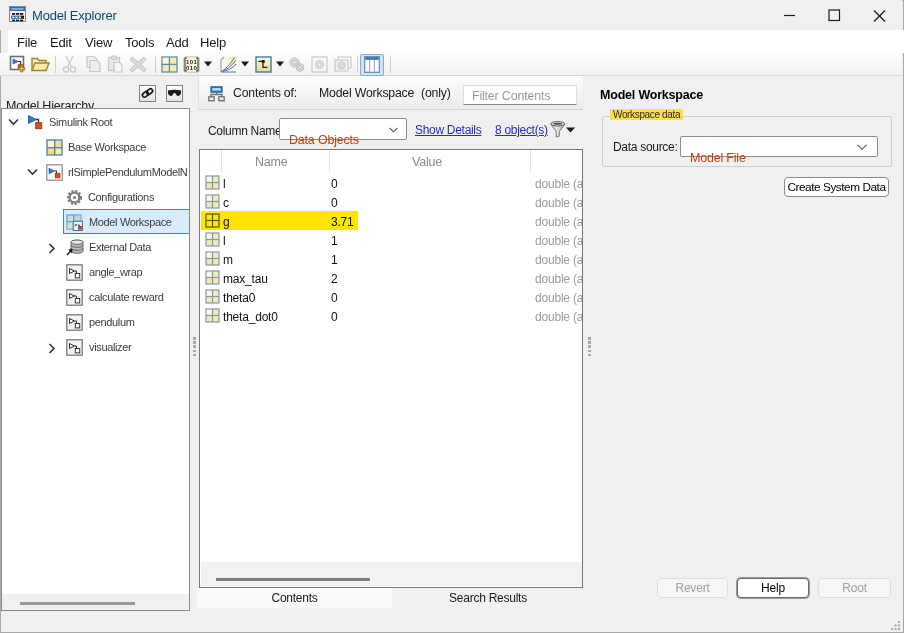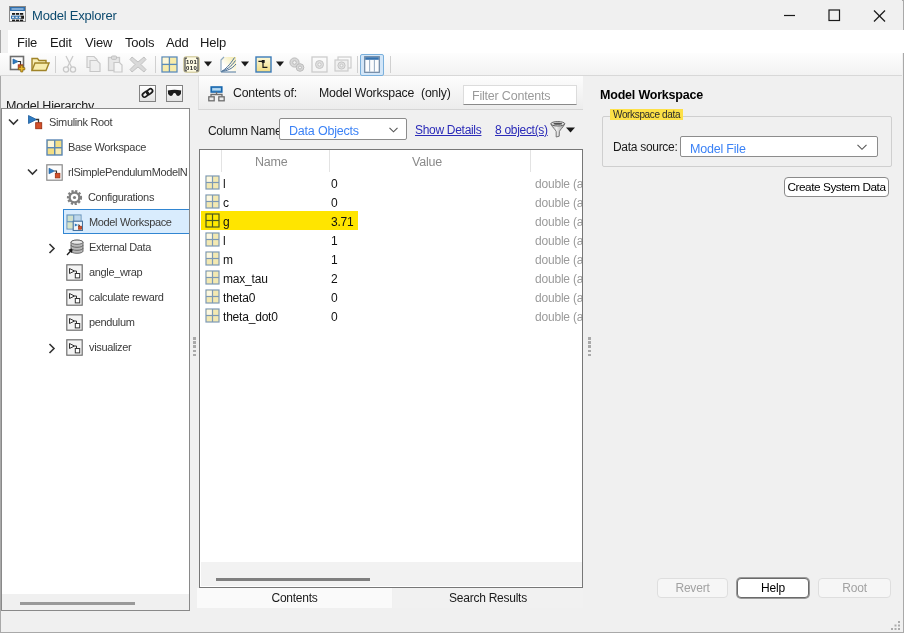--- a/index.html
+++ b/index.html
@@ -27,21 +27,21 @@
   .trow .txt { position:absolute; top:6px; font-size:11px; letter-spacing:-0.35px; color:#3c3c3c; white-space:nowrap; }
   .sel { position:absolute; left:61px; top:100px; width:128px; height:25px; background:#d9ecfd; border:1px solid #3286d2; }
   
   #chead { position:absolute; left:198px; top:76px; width:385px; height:34px; background:linear-gradient(#fdfdfd,#ececec); border-bottom:1px solid #d5d5d5; border-left:1px solid #e0e0e0; }
   #chead .t1 { position:absolute; top:10px; color:#1a1a1a; font-size:12.3px; letter-spacing:-0.2px; }
   #filter { position:absolute; left:264px; top:9px; width:114px; height:20px; background:#fff; border:1px solid #dcdcdc; border-bottom:1px solid #8a8a8a; }
   #filter span { position:absolute; left:8px; top:3px; color:#9a9a9a; font-size:12.5px; }
   #colview { position:absolute; left:198px; top:110px; width:385px; height:39px; background:#f0f0f0; }
   #colview .lab { position:absolute; left:10px; top:14px; font-size:12px; letter-spacing:-0.3px; }
   .combo { position:absolute; background:#fff; border:1px solid #8c8c8c; border-radius:2px; }
-  .combo .val { position:absolute; left:9px; top:5px; color:#3b82f6; }
+  .combo .val { position:absolute; left:9px; top:14px; color:#c2410c; }
   .link { position:absolute; color:#2b2bb8; text-decoration:underline; font-size:12px; letter-spacing:-0.3px; }
   #table { position:absolute; left:199px; top:149px; width:384px; height:439px; background:#ffffff; border:1px solid #777777; overflow:hidden; }
   #table .colsep { position:absolute; top:0; width:1px; height:22px; background:#e3e3e3; }
   #table .hlab { position:absolute; top:5px; color:#8a8a8a; }
   .row { position:absolute; left:1px; width:380px; height:19px; }
   .row .nm { position:absolute; left:22px; top:4px; color:#111; font-size:12px; letter-spacing:-0.2px; }
   .row .vl { position:absolute; left:130px; top:4px; color:#111; font-size:12px; letter-spacing:-0.2px; }
   .row .tp { position:absolute; left:334px; top:4px; color:#9b9b9b; white-space:nowrap; font-size:12px; letter-spacing:-0.2px; }
   .row .ricon { position:absolute; left:4px; top:2px; }
   #hl { position:absolute; left:1px; top:61px; width:157px; height:19px; background:#ffe500; }

